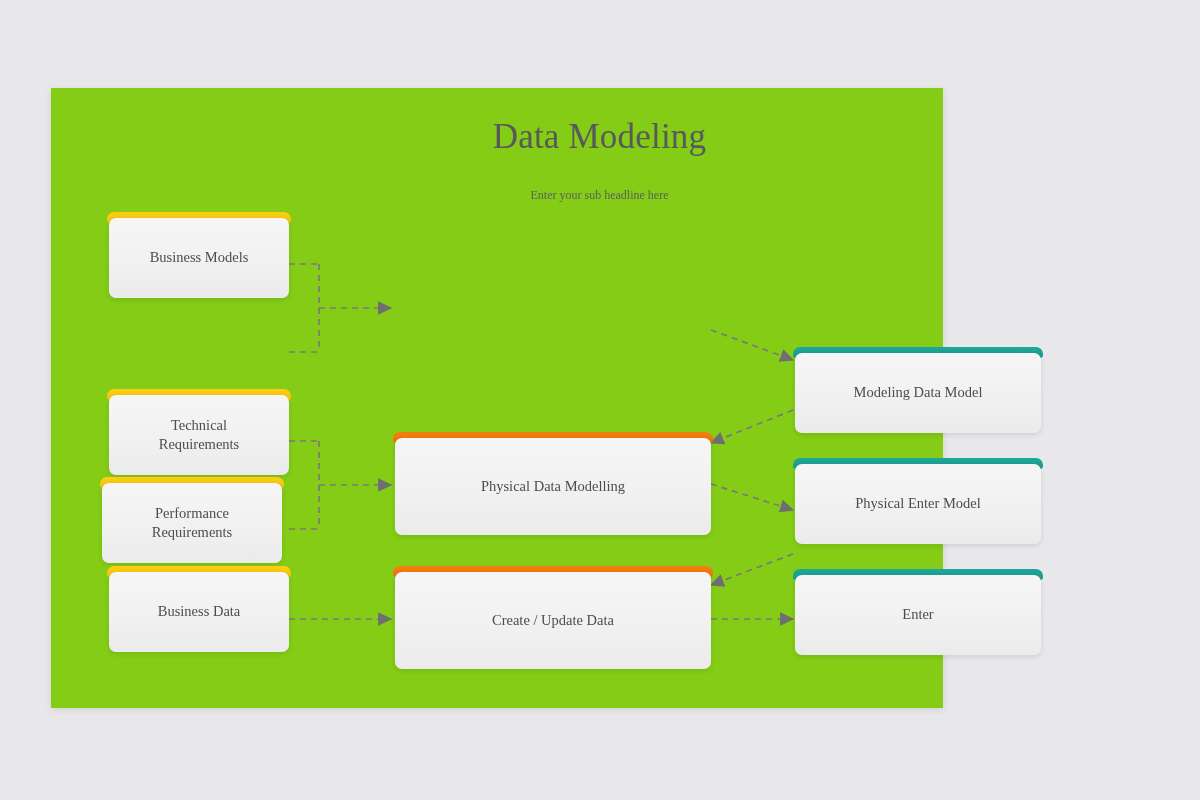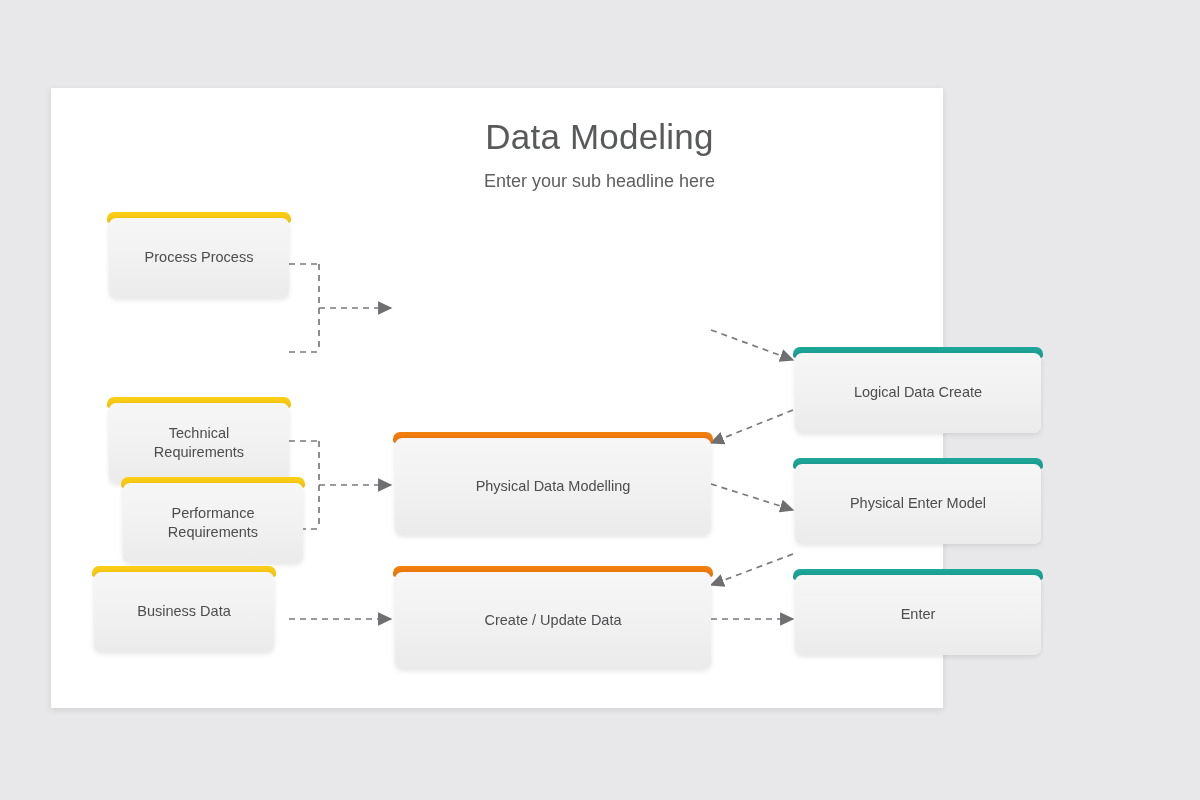--- a/index.html
+++ b/index.html
@@ -17,43 +17,44 @@
     position: relative;
   }
 
   
   #slide {
     position: absolute;
     left: 51px;
     top: 88px;
     width: 892px;
     height: 620px;
-    background: #ffffff;
+    background: #84cc16;
     box-shadow: 0 2px 7px rgba(0,0,0,0.10);
+    font-family: Liberation Serif, serif;
   }
 
   
   #title {
     position: absolute;
     left: 0;
     top: 29px;
     width: 1097px;
     text-align: center;
     font-size: 35px;
     font-weight: 400;
     color: #58595b;
     letter-spacing: 0.2px;
   }
   #subtitle {
     position: absolute;
     left: 0;
-    top: 83px;
+    top: 100px;
     width: 1097px;
     text-align: center;
-    font-size: 18px;
+    font-size: 12px;
     font-weight: 400;
     color: #5e5e60;
   }
 
   
   #diagram {
     position: absolute;
     left: 0;
     top: 0;
     width: 1097px;
@@ -166,42 +167,42 @@
       </g>
 
       <g>
         <path class="dash" d="M 660,531 L 742,531" marker-end="url(#ah)"></path>
       </g>
     </svg>
 
     <div class="node" style="left:58px;  top:124px; width:180px; height:86px;">
       <div class="ribbon yellow"></div>
       <div class="node-body">
-        <span class="node-label">Process Process</span>
-      </div>
-    </div>
-
-
-    <div class="node" style="left:58px;  top:301px; width:180px; height:86px;margin-top:8px;">
+        <span class="node-label">Business Models</span>
+      </div>
+    </div>
+
+
+    <div class="node" style="left:58px;  top:301px; width:180px; height:86px;">
       <div class="ribbon yellow"></div>
       <div class="node-body">
         <span class="node-label">Technical
 Requirements</span>
       </div>
     </div>
 
-    <div class="node" style="left:72px;  top:389px; width:180px; height:86px;">
+    <div class="node" style="left:51px;  top:389px; width:180px; height:86px;">
       <div class="ribbon yellow"></div>
       <div class="node-body">
         <span class="node-label">Performance
 Requirements</span>
       </div>
     </div>
 
-    <div class="node" style="left:43px;  top:478px; width:180px; height:86px;">
+    <div class="node" style="left:58px;  top:478px; width:180px; height:86px;">
       <div class="ribbon yellow"></div>
       <div class="node-body">
         <span class="node-label">Business Data</span>
       </div>
     </div>
 
 
     <div class="node" style="left:344px; top:344px; width:316px; height:103px;">
       <div class="ribbon orange"></div>
       <div class="node-body">
@@ -212,21 +213,21 @@
     <div class="node" style="left:344px; top:478px; width:316px; height:103px;">
       <div class="ribbon orange"></div>
       <div class="node-body">
         <span class="node-label">Create / Update Data</span>
       </div>
     </div>
 
     <div class="node" style="left:744px; top:259px; width:246px; height:86px;">
       <div class="ribbon teal"></div>
       <div class="node-body">
-        <span class="node-label">Logical Data Create</span>
+        <span class="node-label">Modeling Data Model</span>
       </div>
     </div>
 
     <div class="node" style="left:744px; top:370px; width:246px; height:86px;">
       <div class="ribbon teal"></div>
       <div class="node-body">
         <span class="node-label">Physical Enter Model</span>
       </div>
     </div>
 

